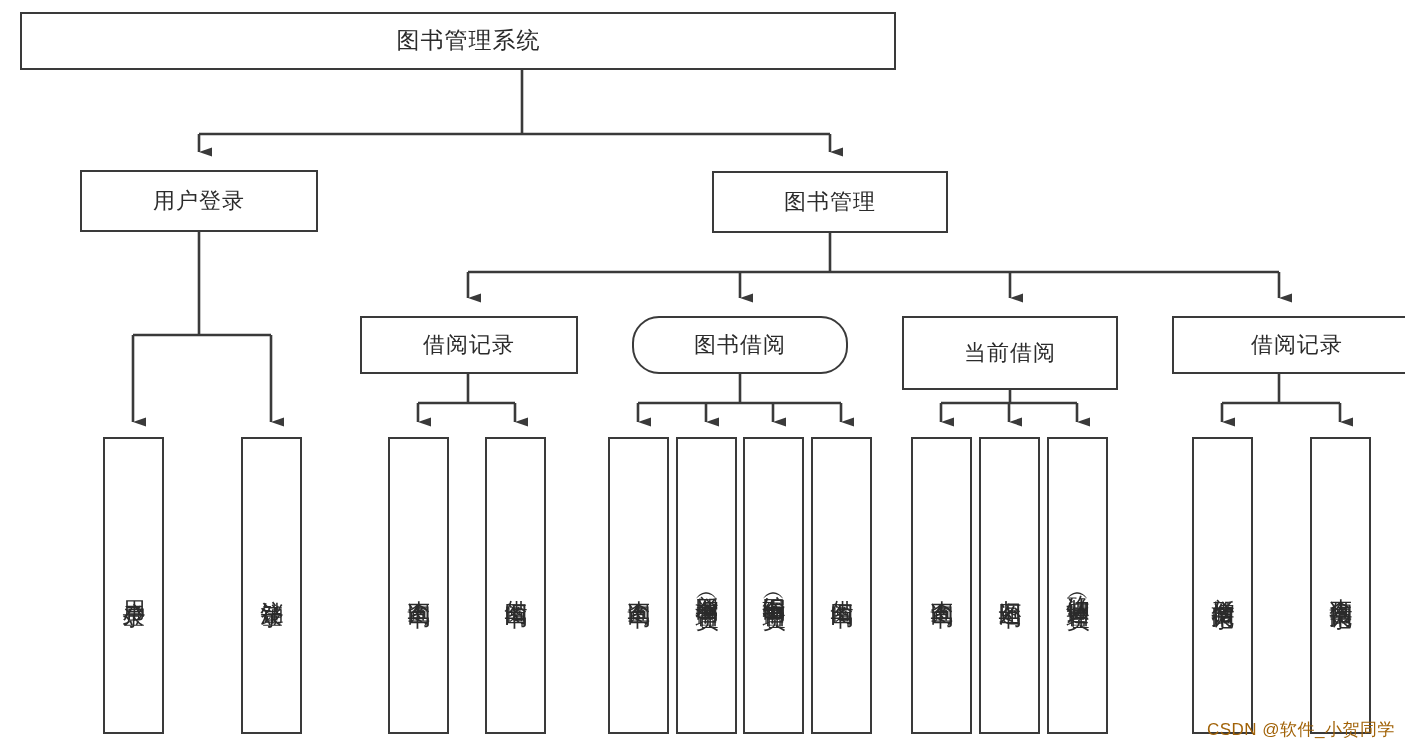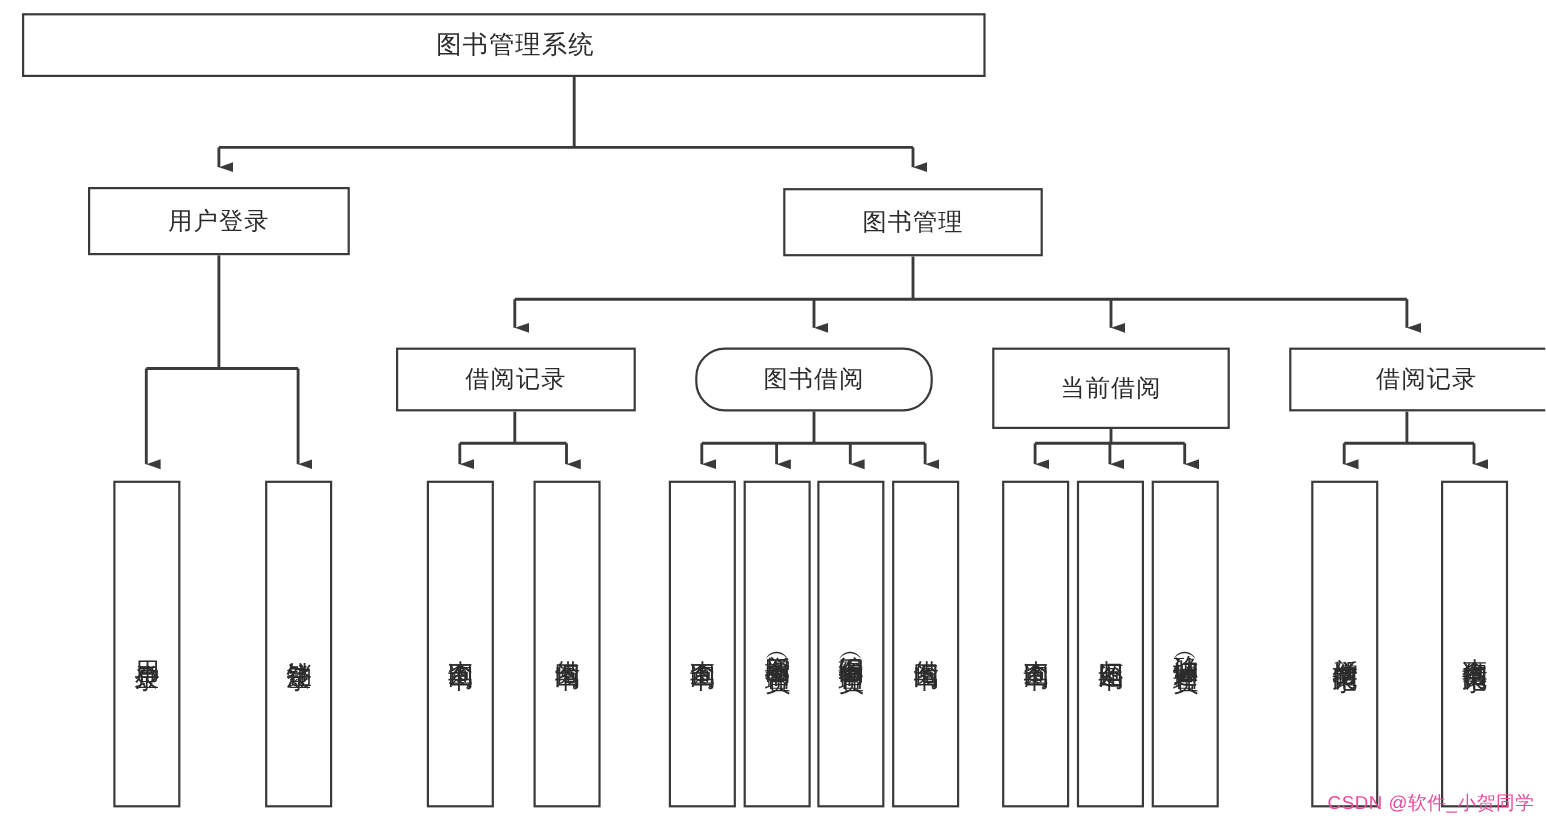--- a/index.html
+++ b/index.html
@@ -62,21 +62,21 @@
     line-height: 1.12;
     letter-spacing: 2px;
     white-space: nowrap;
     max-height: 100%;
   }
   #watermark {
     position: absolute;
     right: 10px;
     bottom: 6px;
     font-size: 17px;
-    color: #ec4899;
+    color: #a16207;
     letter-spacing: 0.5px;
     white-space: nowrap;
     z-index: 3;
     font-family: "Liberation Sans", "DejaVu Sans", sans-serif;
   }
 </style>
 </head>
 <body>
 
 <div id="canvas">

